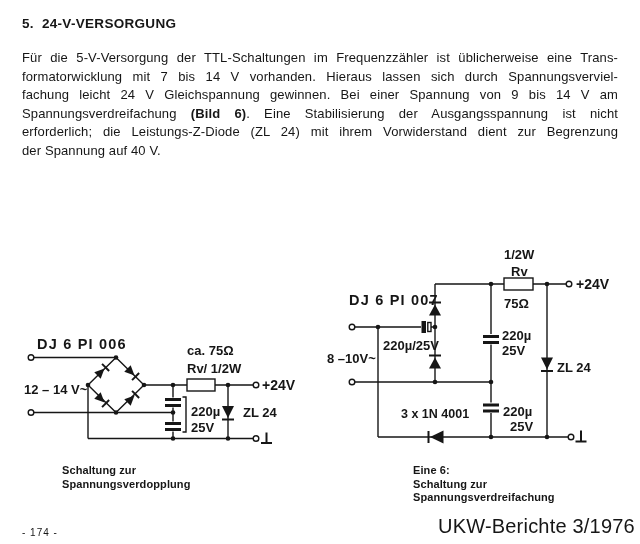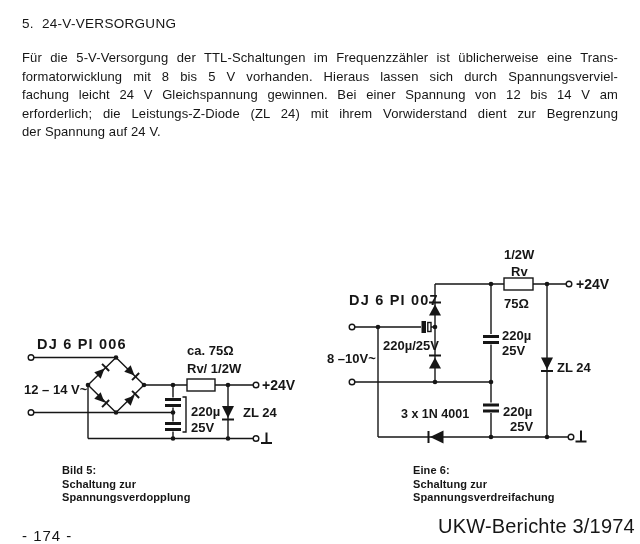--- a/index.html
+++ b/index.html
@@ -2,21 +2,21 @@
 <html><head>
 <meta charset="utf-8">
 <style>
   html,body { margin:0; padding:0; background:#e8e8e8; }
   .page {
     position:relative; width:640px; height:544px; background:#ffffff;
     font-family:"Liberation Sans", sans-serif; color:#161616; overflow:hidden;
   }
   .title {
     position:absolute; left:22px; top:16px;
-    font-size:13.5px; font-weight:normal; letter-spacing:0.3px; white-space:pre;
+    font-size:13.5px; font-weight:bold; letter-spacing:0.3px; white-space:pre;
   }
   .body-text {
     position:absolute; left:22px; top:49px; width:596px;
     font-size:13px; line-height:18.6px; letter-spacing:0.12px;
   }
   .body-line { text-align:justify; text-align-last:justify; }
   .body-line.last { text-align-last:left; }
   .bold { font-weight:bold; }
   .circuit { position:absolute; }
   .circuit text { font-family:"Liberation Sans", sans-serif; font-weight:bold; fill:#161616; }
@@ -26,36 +26,37 @@
   .tdev { font-size:14.5px; letter-spacing:1.2px; }
   .wire { stroke:#161616; stroke-width:1.4; fill:none; }
   .thick { stroke:#161616; stroke-width:3; fill:none; }
   .bar { stroke:#161616; stroke-width:2; fill:none; }
   .comp { fill:#ffffff; stroke:#161616; stroke-width:1.4; }
   .solid { fill:#161616; stroke:none; }
   .term { fill:#ffffff; stroke:#161616; stroke-width:1.4; }
   .caption {
     position:absolute; font-size:11px; font-weight:bold; line-height:13.5px; letter-spacing:0.1px;
   }
-  .footer-left { position:absolute; left:22px; top:527px; font-size:15px; letter-spacing:1px; }
+  .footer-left { position:absolute; left:22px; top:527px; font-size:10px; letter-spacing:1px; }
   .footer-right { position:absolute; left:438px; top:515px; font-size:20px; letter-spacing:0.2px; }
 </style>
 </head>
 <body>
 
 <div class="page">
 
   <div class="title">5.  24-V-VERSORGUNG</div>
 
   <div class="body-text">
       <div class="body-line"><span>Für die 5-V-Versorgung der TTL-Schaltungen im Frequenzzähler ist üblicherweise eine Trans-</span></div>
-      <div class="body-line"><span>formatorwicklung mit 8 bis 5 V vorhanden. Hieraus lassen sich durch Spannungsverviel-</span></div>
-      <div class="body-line"><span>fachung leicht 24 V Gleichspannung gewinnen. Bei einer Spannung von 12 bis 14 V am</span></div>
+      <div class="body-line"><span>formatorwicklung mit 7 bis 14 V vorhanden. Hieraus lassen sich durch Spannungsverviel-</span></div>
+      <div class="body-line"><span>fachung leicht 24 V Gleichspannung gewinnen. Bei einer Spannung von 9 bis 14 V am</span></div>
+      <div class="body-line"><span>Spannungsverdreifachung </span><span class="bold">(Bild 6)</span><span>. Eine Stabilisierung der Ausgangsspannung ist nicht</span></div>
       <div class="body-line"><span>erforderlich; die Leistungs-Z-Diode (ZL 24) mit ihrem Vorwiderstand dient zur Begrenzung</span></div>
-      <div class="body-line last"><span>der Spannung auf 24 V.</span></div>
+      <div class="body-line last"><span>der Spannung auf 40 V.</span></div>
     </div>
 
   <svg class="circuit" style="left:20px; top:330px;" width="300" height="125" viewBox="20 330 300 125">
 
     <g>
       <path class="wire" d="M34,357.5 H116"></path>
       <path class="wire" d="M34,412.5 H173"></path>
       <path class="wire" d="M88,385 V438.5"></path>
       <path class="wire" d="M144,385 H187 M215,385 H253"></path>
       <path class="wire" d="M88,438.5 H253"></path>
@@ -205,26 +206,25 @@
     <text class="t13" x="327" y="363">8 –10V~</text>
     <text class="t13" x="502" y="340">220µ</text>
     <text class="t13" x="502" y="355">25V</text>
     <text class="t13" x="503" y="416">220µ</text>
     <text class="t13" x="510" y="431">25V</text>
     <text class="t13" x="557" y="372">ZL 24</text>
     <text class="t12" x="401" y="418">3 x 1N 4001</text>
   </svg>
 
   <div class="caption" style="left:62px; top:464px;">
-    <div>Bild 5:</div>
     <div>Schaltung zur</div>
     <div>Spannungsverdopplung</div>
   </div>
   <div class="caption" style="left:413px; top:464px;">
     <div>Eine 6:</div>
     <div>Schaltung zur</div>
     <div>Spannungsverdreifachung</div>
   </div>
 
   <div class="footer-left">- 174 -</div>
-  <div class="footer-right">UKW-Berichte 3/1974</div>
+  <div class="footer-right">UKW-Berichte 3/1976</div>
 
 </div>
 
 </body></html>

